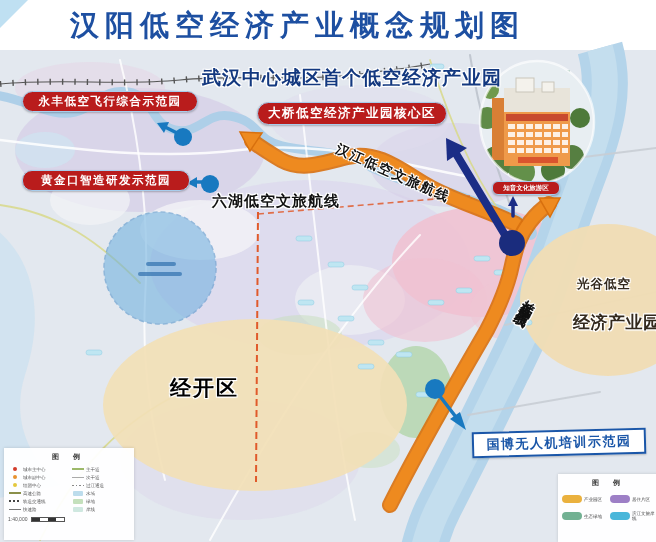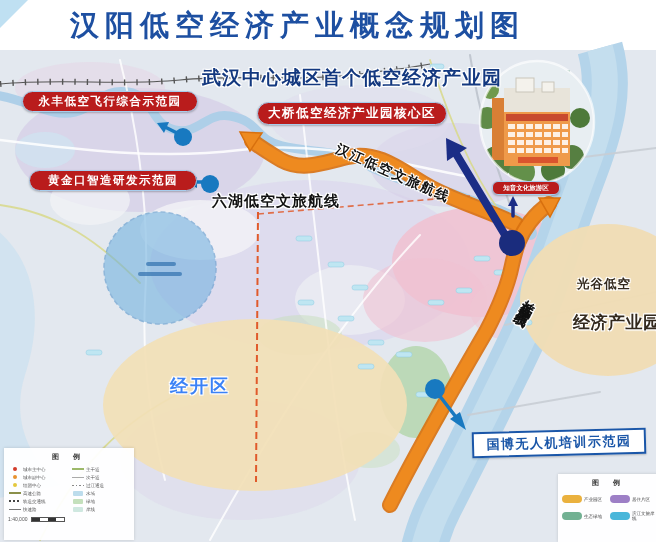--- a/index.html
+++ b/index.html
@@ -5,32 +5,32 @@
   html,body{margin:0;padding:0;background:#ffffff;}
   .stage{position:relative;width:656px;height:542px;background:#ffffff;overflow:hidden;
          font-family:"Liberation Sans","DejaVu Sans",sans-serif;}
   .abs{position:absolute;white-space:nowrap;}
   .page-title{left:70px;top:6px;font-size:29px;font-weight:900;color:#1d4fa1;letter-spacing:6px;}
   .outline-w{text-shadow:-1px -1px 0 #fff,1px -1px 0 #fff,-1px 1px 0 #fff,1px 1px 0 #fff,0 0 3px #fff;}
   .banner{left:202px;top:65px;font-size:19px;font-weight:900;color:#13387f;letter-spacing:1px;}
   .pill{background:#b91c1c;color:#fff;border:1.5px solid #a8cdec;border-radius:12px;
         font-weight:700;text-align:center;box-shadow:0 1px 2px rgba(0,0,0,.25);}
   .pill-yongfeng{left:22px;top:91px;width:174px;height:19px;font-size:11.5px;line-height:19px;letter-spacing:1.5px;}
-  .pill-huangjinkou{left:29px;top:170px;width:166px;height:19px;font-size:11.5px;line-height:19px;letter-spacing:1.5px;}
+  .pill-huangjinkou{left:22px;top:170px;width:166px;height:19px;font-size:11.5px;line-height:19px;letter-spacing:1.5px;border-radius:10px;}
   .pill-daqiao{left:257px;top:102px;width:188px;height:21px;font-size:12.5px;line-height:21px;letter-spacing:1.5px;}
   .pill-zhiyin{left:492px;top:181px;width:66px;height:12px;font-size:6.5px;line-height:12px;letter-spacing:0;border-width:1px;border-radius:6px;}
   .box-guobo{left:472px;top:430px;width:170px;height:22px;background:#fff;border:2px solid #1a56a8;
              color:#1a56a8;font-size:13px;font-weight:900;line-height:22px;text-align:center;
              letter-spacing:1.5px;transform:rotate(-1.5deg);box-shadow:0 1px 2px rgba(0,0,0,.2);}
   .route-liuhu{left:212px;top:192px;font-size:15px;font-weight:900;color:#111;letter-spacing:1px;}
   .route-hanjiang{left:340px;top:140px;font-size:13.5px;font-weight:900;color:#111;letter-spacing:2px;
                   transform:rotate(24deg);transform-origin:left top;}
   .route-changjiang{left:492px;top:282px;font-size:13.5px;font-weight:900;color:#111;letter-spacing:2px;
                     writing-mode:vertical-rl;transform:rotate(31deg);transform-origin:center center;height:140px;}
-  .lbl-jingkai{left:170px;top:374px;font-size:18px;font-weight:900;color:#3b82f6;letter-spacing:2px;}
+  .lbl-jingkai{left:170px;top:374px;font-size:21px;font-weight:900;color:#000000;letter-spacing:2px;}
   .lbl-donghu1{left:577px;top:276px;font-size:12.5px;font-weight:900;color:#33291d;letter-spacing:1px;}
   .lbl-donghu2{left:571px;top:291px;font-size:17px;font-weight:900;color:#33291d;letter-spacing:1px;}
   .lbl-donghu3{left:561px;top:311px;font-size:17px;font-weight:900;color:#33291d;letter-spacing:0.5px;margin-left:12px;}
   .legend{position:absolute;background:rgba(255,255,255,.95);box-shadow:0 0 3px rgba(0,0,0,.15);}
   .legend-left{left:4px;top:448px;width:122px;height:88px;padding:2px 4px;}
   .legend-right{left:558px;top:474px;width:94px;height:64px;padding:2px 4px;}
   .legend-title{text-align:center;font-size:7px;font-weight:900;color:#333;letter-spacing:6px;margin:2px 0 3px 0;}
   .lrow{display:flex;align-items:center;height:8px;}
   .lcols{display:flex;gap:4px;}
   .lcol{flex:1;}

